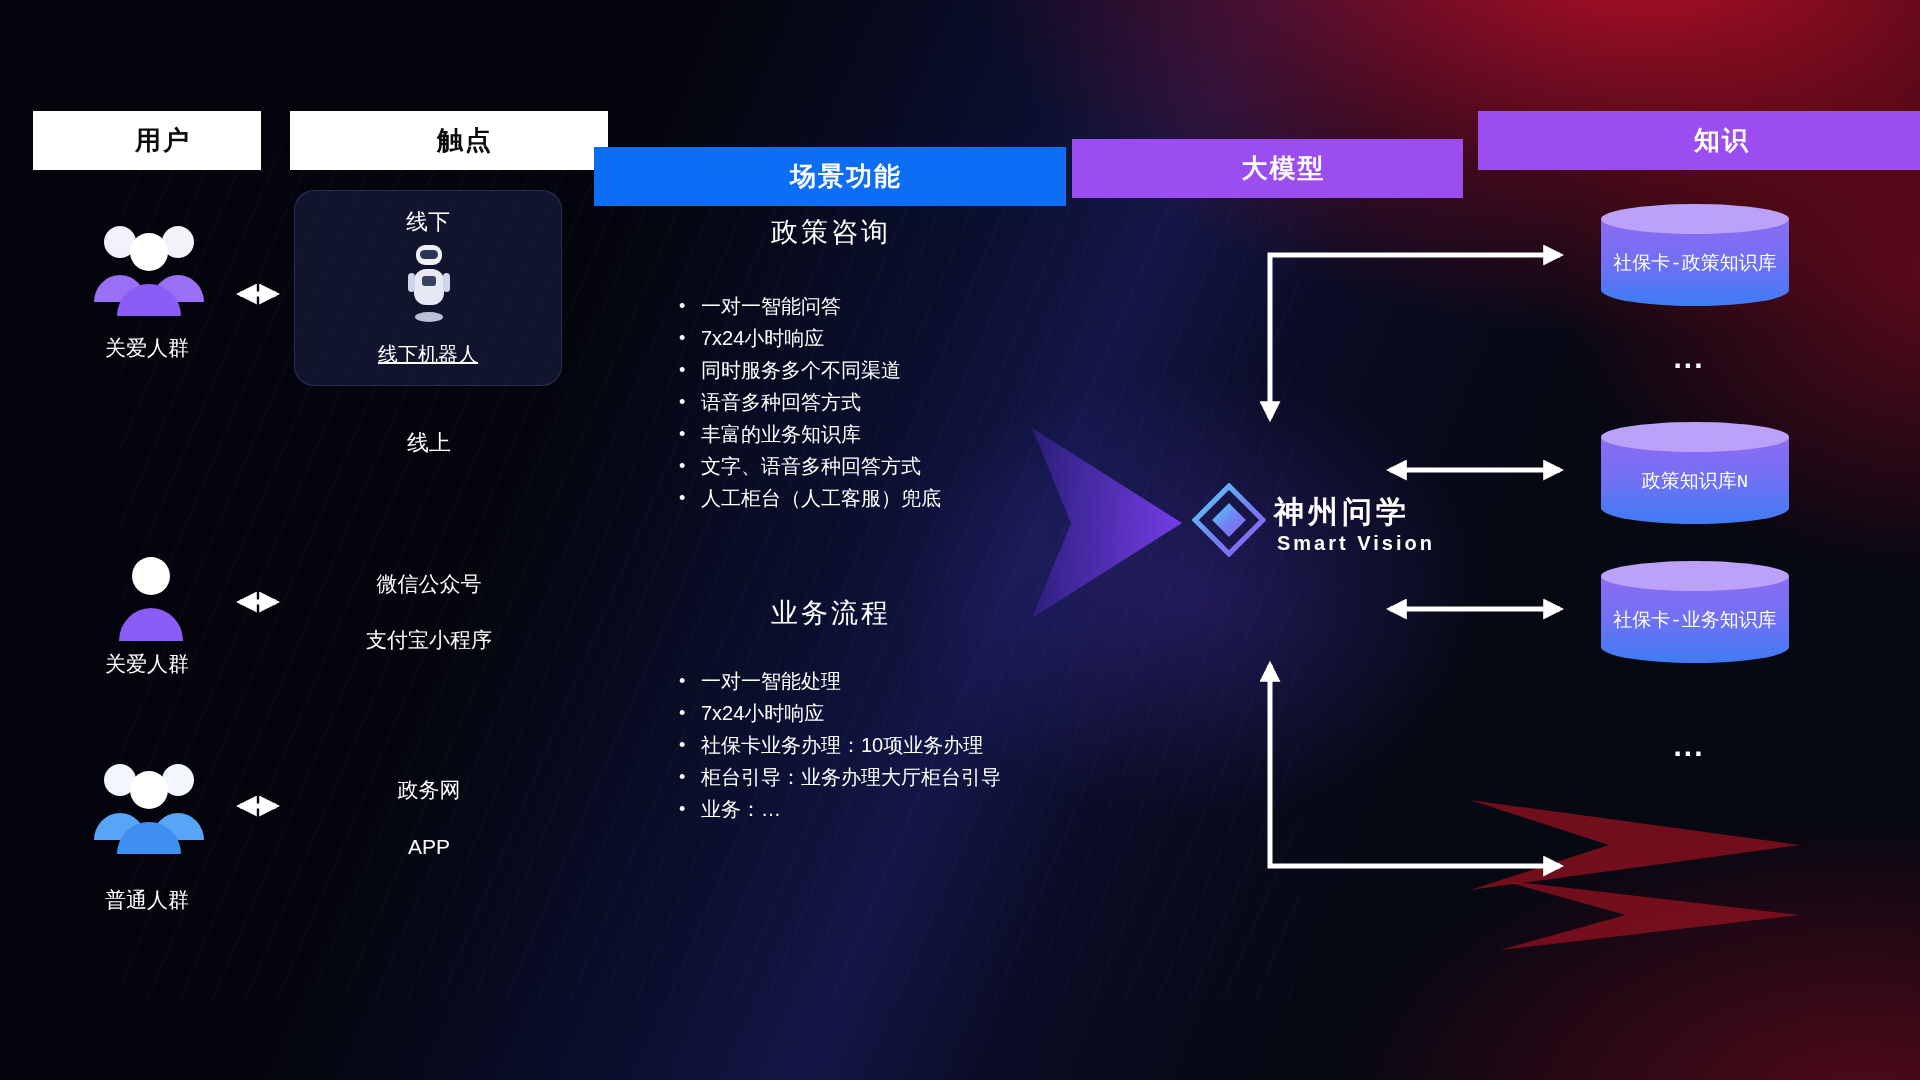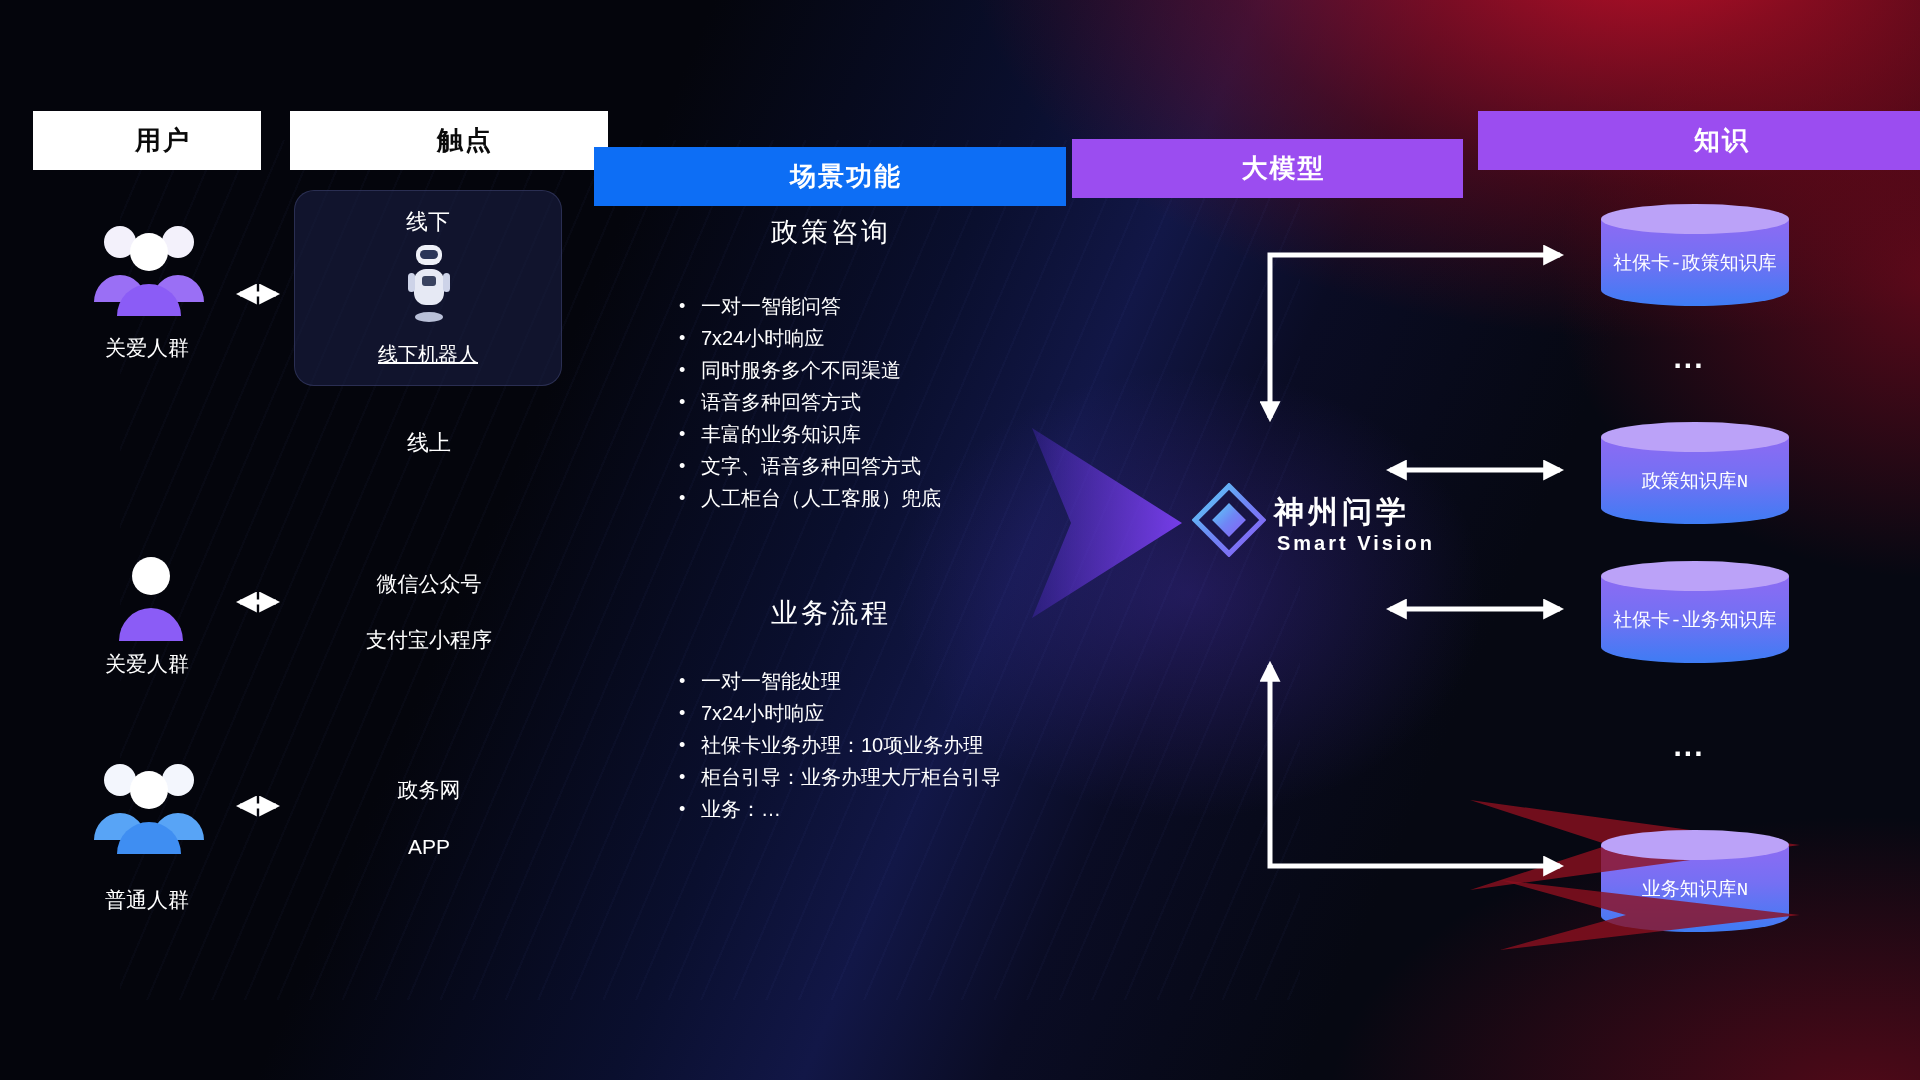--- a/index.html
+++ b/index.html
@@ -162,23 +162,20 @@
     <div class="cyl-label">社保卡-政策知识库</div>
   </div>
   <div class="dots" style="top:338px;">...</div>
   <div class="cyl" style="top:422px;">
     <div class="cyl-label">政策知识库N</div>
   </div>
   <div class="cyl" style="top:561px;">
     <div class="cyl-label">社保卡-业务知识库</div>
   </div>
   <div class="dots" style="top:726px;">...</div>
-  <div class="cyl" style="top:830px;">
-    <div class="cyl-label">业务知识库N</div>
-  </div>
 
   <div class="red-chevron" style="left:1470px; top:800px; width:330px; height:90px;"></div>
   <div class="red-chevron" style="left:1500px; top:880px; width:300px; height:70px;"></div>
 
   <svg class="overlay" width="1920" height="1080" viewBox="0 0 1920 1080">
     <defs>
       <marker id="ah" viewBox="0 0 10 10" refX="8" refY="5" markerWidth="4.2" markerHeight="4.2" orient="auto-start-reverse">
         <path d="M0 0 L10 5 L0 10 z" fill="#ffffff"></path>
       </marker>
     </defs>

